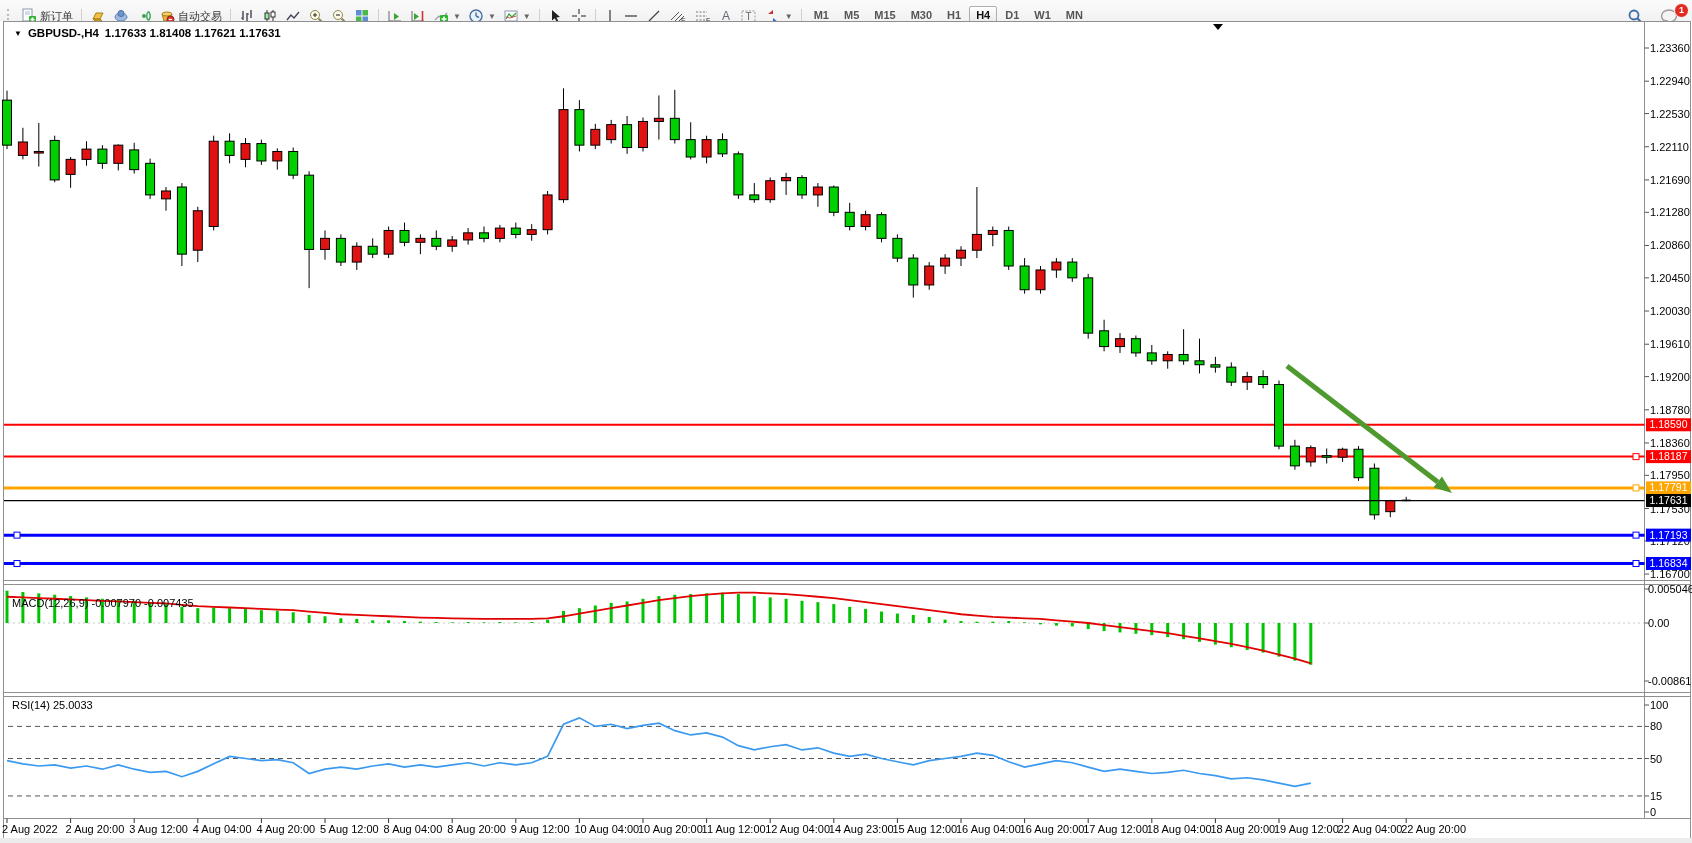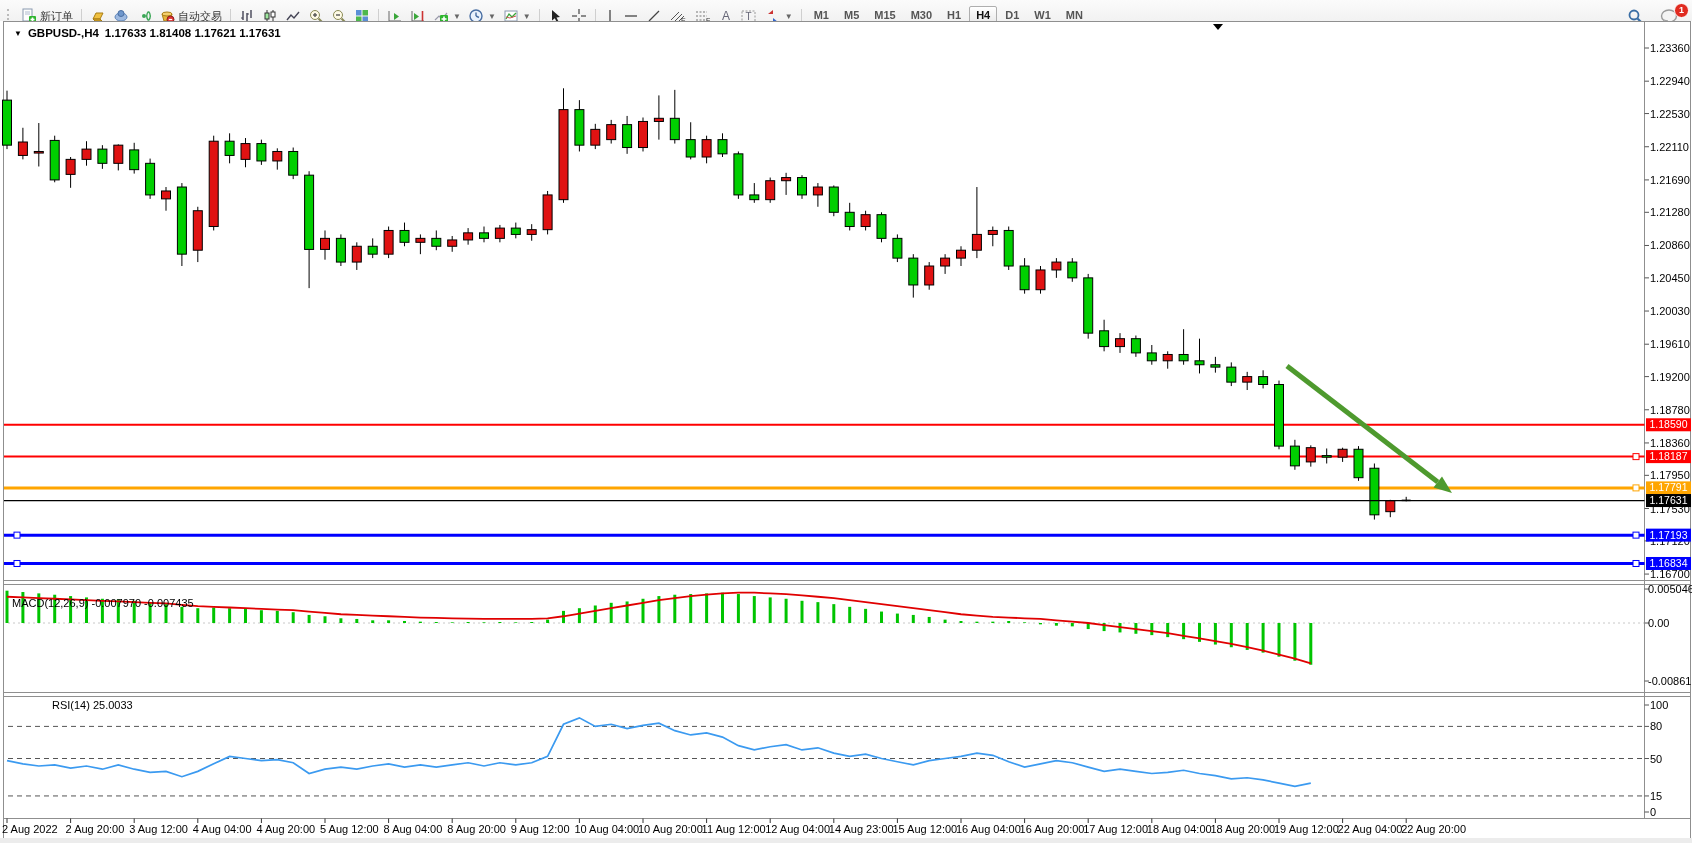--- a/index.html
+++ b/index.html
@@ -17,21 +17,21 @@
   .tf-active{background:linear-gradient(#ffffff,#e4e4e4);border:1px solid #aeaeae;color:#111;}
   .tb-right{margin-left:auto;display:flex;align-items:center;gap:10px;padding-right:6px;}
   .chat-wrap{position:relative;}
   .badge{position:absolute;top:-5px;right:-7px;background:#e02b20;color:#fff;border:1px solid #fff;
     border-radius:50%;width:13px;height:13px;font-size:9px;line-height:13px;text-align:center;font-weight:bold;}
   
   .chart-header{position:absolute;left:14px;top:27px;font-size:11.5px;color:#000;display:flex;gap:6px;align-items:center;}
   .hdr-tri{font-size:8px;color:#000;}
   .ind-label{position:absolute;font-size:11px;color:#000;}
   #macd-label{left:12px;top:585px;margin-top:12px;}
-  #rsi-label{left:12px;top:699px;margin-left:40px;}
+  #rsi-label{left:12px;top:699px;}
   svg text{font-family:"Liberation Sans","DejaVu Sans",sans-serif;}
 </style>
 </head>
 <body>
 
 <div class="stage">
 
   <div class="toolbar">
     <div class="tb-grip"></div>
 

